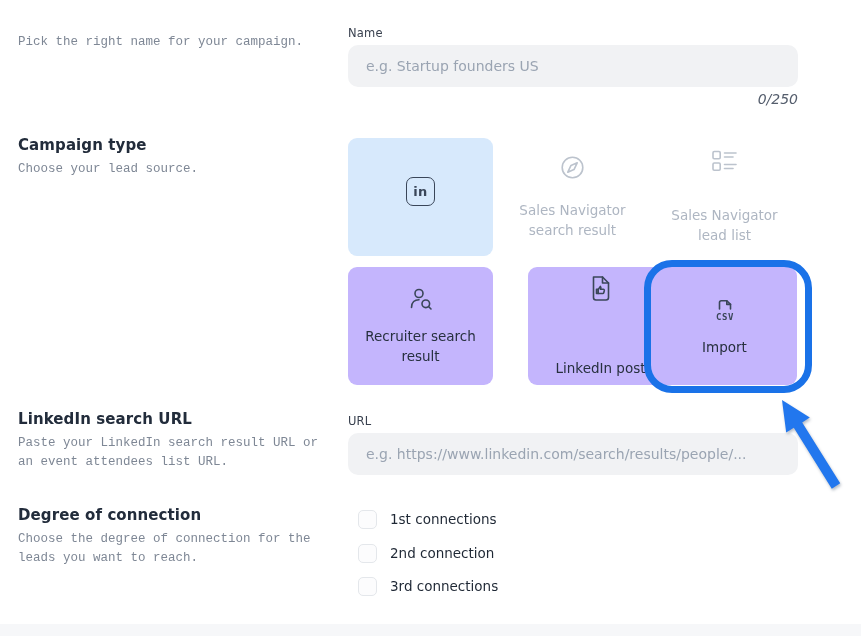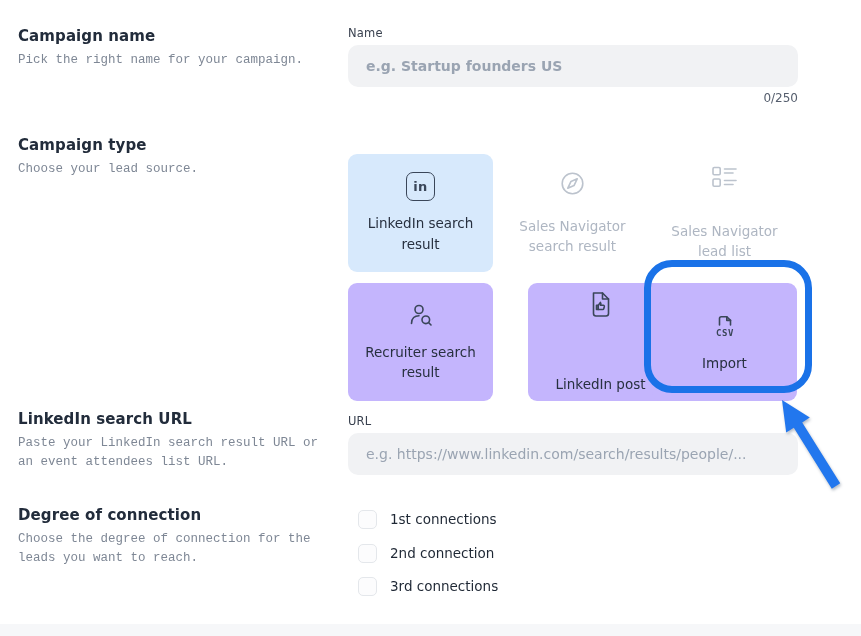--- a/index.html
+++ b/index.html
@@ -21,30 +21,30 @@
   
   .field-label{position:absolute;left:348px;font-size:11.5px;font-weight:500;color:#39414f;letter-spacing:.2px;}
   .text-input{
     position:absolute;left:348px;width:450px;height:42px;box-sizing:border-box;
     background:#f1f2f4;border:none;outline:none;border-radius:10px;
     padding:0 18px;font-size:14px;color:#27303f;
     font-family:"DejaVu Sans","Liberation Sans",sans-serif;
   }
   .text-input::placeholder{color:#9aa4b2;opacity:1;}
   #name-label{top:26px;}
-  #name-input{top:45px;font-weight:bold;}
-  #name-counter{position:absolute;left:648px;top:91px;width:150px;text-align:right;font-size:12px;color:#555e6d;}
+  #name-input{top:45px;}
+  #name-counter{position:absolute;left:648px;top:91px;width:150px;text-align:right;font-size:14px;color:#555e6d;font-style:italic;}
   #url-label{top:414px;}
   #url-input{top:433px;}
 
   
   .card{
     position:absolute;width:145px;height:118px;border-radius:9px;
     display:flex;flex-direction:column;align-items:center;justify-content:center;
-    text-align:center;cursor:pointer;box-sizing:border-box;margin-top:16px;
+    text-align:center;cursor:pointer;box-sizing:border-box;
   }
   .card .icon{color:#3a4659;margin-bottom:12px;display:flex;align-items:center;justify-content:center;}
   .card .label{font-size:13.5px;font-weight:500;line-height:1.5;color:#27303f;padding:0 10px;}
   .card.selected{background:#d7e9fc;}
   .card.disabled .icon{color:#bcc3cd;}
   .card.disabled .label{color:#aeb6c2;}
   .card.gray{background:#c4b5fd;}
   #card-0{left:348px;top:138px;}
   #card-1{left:500px;top:138px;gap:7px;}
   #card-2{left:652px;top:138px;gap:20px;}
@@ -78,21 +78,20 @@
   }
   .chk-label{margin-left:13px;font-size:13.5px;font-weight:500;color:#1f2835;}
   #chk-0{top:509px;} #chk-1{top:543px;} #chk-2{top:576px;}
 
   #bottom-bar{position:absolute;left:0;top:624px;width:861px;height:12px;background:#f6f7f9;}
 </style>
 </head>
 <body>
 
 <div class="sec" id="sec-name">
-  <h3>Campaign name</h3>
   <p>Pick the right name for your campaign.</p>
 </div>
 <div class="sec" id="sec-type">
   <h3>Campaign type</h3>
   <p>Choose your lead source.</p>
 </div>
 <div class="sec" id="sec-url">
   <h3>LinkedIn search URL</h3>
   <p>Paste your LinkedIn search result URL or an event attendees list URL.</p>
 </div>
@@ -102,21 +101,20 @@
 </div>
 
 <div class="field-label" id="name-label">Name</div>
 <input class="text-input" id="name-input" type="text" placeholder="e.g. Startup founders US" style="">
 <div id="name-counter">0/250</div>
 
 <div class="card selected" id="card-0">
   <span class="icon">
       <span class="in-badge">in</span>
     </span>
-  <span class="label">LinkedIn search result</span>
 </div>
 
 <div class="card disabled" id="card-1">
   <span class="icon">
     <svg class="ic" width="27" height="27" viewBox="0 0 27 27">
       <circle cx="13.5" cy="13.5" r="10.3"></circle>
       <path d="M18.2 8.8 L12 11.4 L8.8 18.2 L15 15.6 Z"></path>
     </svg>
   </span>
   <span class="label">Sales Navigator search result</span>

